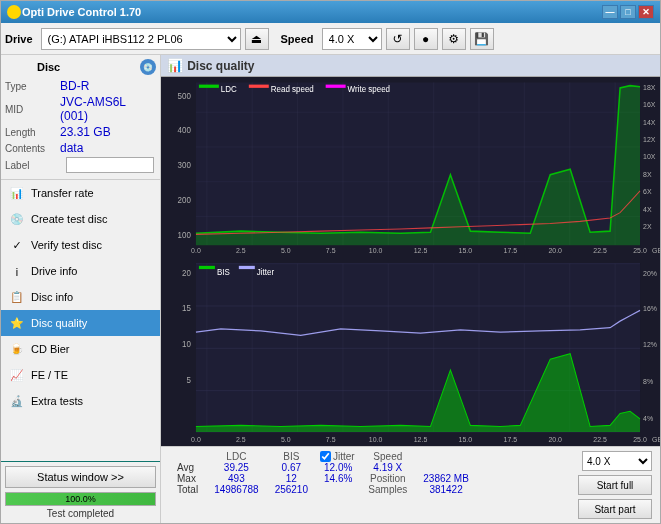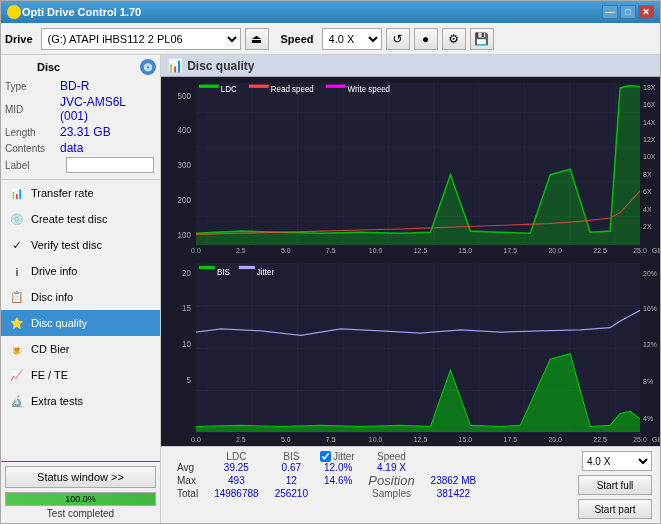--- a/index.html
+++ b/index.html
@@ -613,21 +613,21 @@
                 <td>39.25</td>
                 <td>0.67</td>
                 <td>12.0%</td>
                 <td style="color:#0000cc;">4.19 X</td>
               </tr>
               <tr>
                 <td class="label">Max</td>
                 <td>493</td>
                 <td>12</td>
                 <td>14.6%</td>
-                <td style="color:#555; font-size:13px;font-style:italic;">Position</td>
+                <td style="color:#555; font-size:10px;">Position</td>
                 <td>23862 MB</td>
               </tr>
               <tr>
                 <td class="label">Total</td>
                 <td>14986788</td>
                 <td>256210</td>
                 <td></td>
                 <td style="color:#555; font-size:10px;">Samples</td>
                 <td>381422</td>
               </tr>

